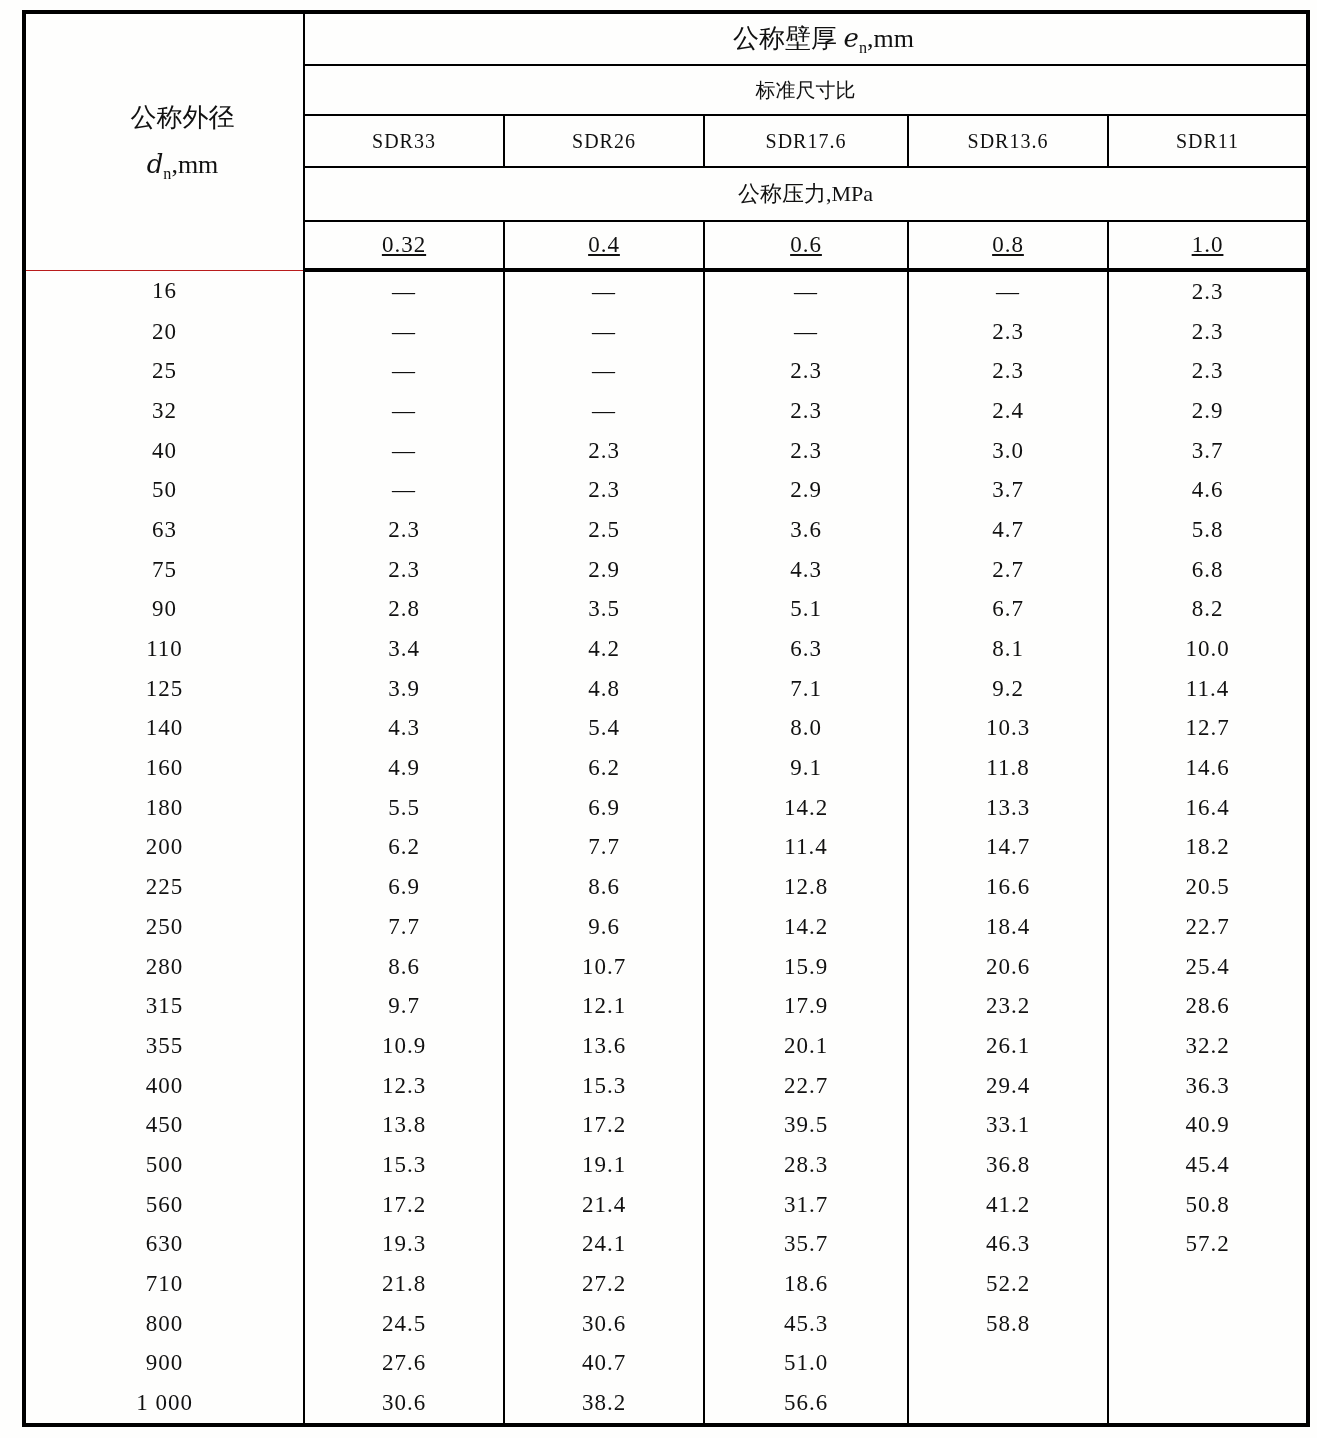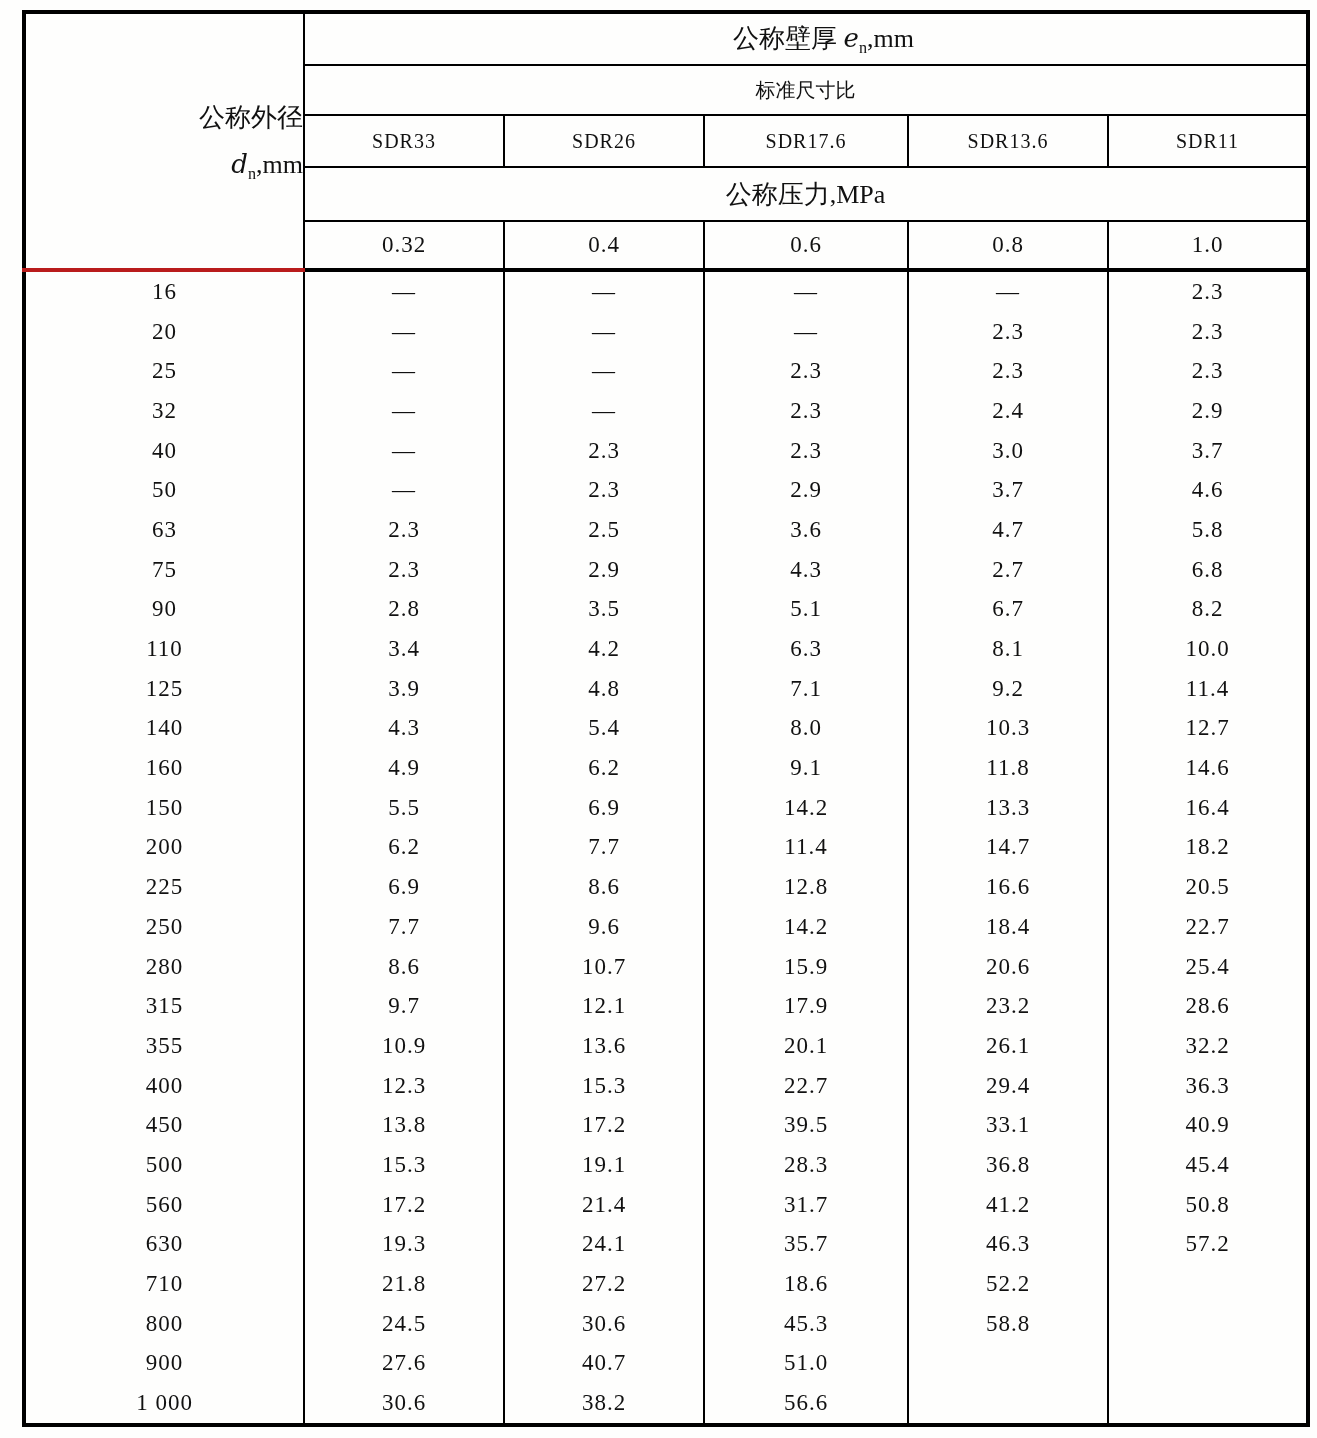--- a/index.html
+++ b/index.html
@@ -27,42 +27,42 @@
   }
   .tbl th {
     border: 2px solid #000;
     font-weight: normal;
     text-align: center;
     vertical-align: middle;
     padding: 0;
   }
   .tbl thead tr.sep-row th {
     border-bottom: 4px solid #000;
+    text-decoration: underline;
   }
   .tbl th.corner-cell {
-    border-bottom: 4px solid #b91c1c;
+    border-bottom: 1px solid #b91c1c;
     font-size: 26px;
-    text-align: right;
   }
   .tbl tbody td {
     border-left: 2px solid #000;
     border-right: 2px solid #000;
     border-top: none;
     border-bottom: none;
     text-align: center;
     vertical-align: middle;
     padding: 0;
     height: 39.7px;
     font-size: 23px;
     letter-spacing: 1px;
   }
   .row-wall th { height: 50px; font-size: 26px; padding-left: 36px; }
   .row-sdr-title th { height: 48px; font-size: 20px; }
   .row-sdr th { height: 50px; font-size: 20px; letter-spacing: 1px; }
-  .row-pn-title th { height: 52px; font-size: 26px; }
+  .row-pn-title th { height: 52px; font-size: 22px; }
   .row-pn th { height: 46px; font-size: 23px; letter-spacing: 1px; }
   .corner-title { display: block; margin-bottom: 14px; }
   .formula i { font-style: italic; font-family: "DejaVu Serif", serif; }
   .formula sub { font-size: 0.62em; vertical-align: -0.35em; }
 </style>
 </head>
 <body>
 
 <div class="page">
   <table class="tbl">
@@ -204,21 +204,21 @@
         </tr>
         <tr>
           <td>160</td>
           <td>4.9</td>
           <td>6.2</td>
           <td>9.1</td>
           <td>11.8</td>
           <td>14.6</td>
         </tr>
         <tr>
-          <td>150</td>
+          <td>180</td>
           <td>5.5</td>
           <td>6.9</td>
           <td>14.2</td>
           <td>13.3</td>
           <td>16.4</td>
         </tr>
         <tr>
           <td>200</td>
           <td>6.2</td>
           <td>7.7</td>

